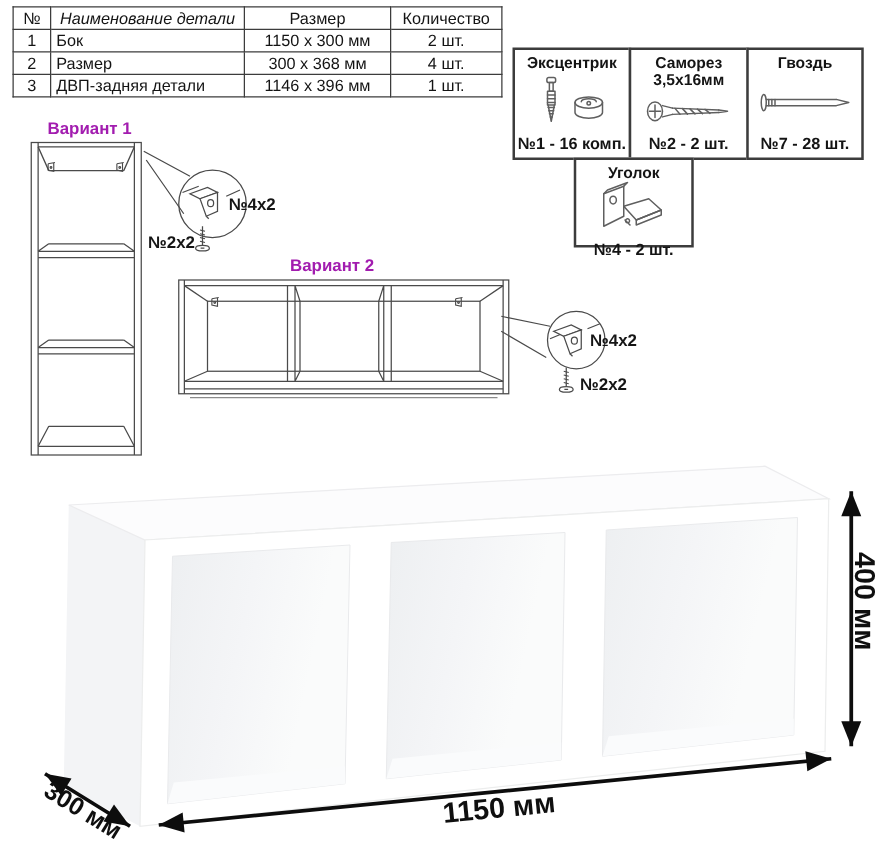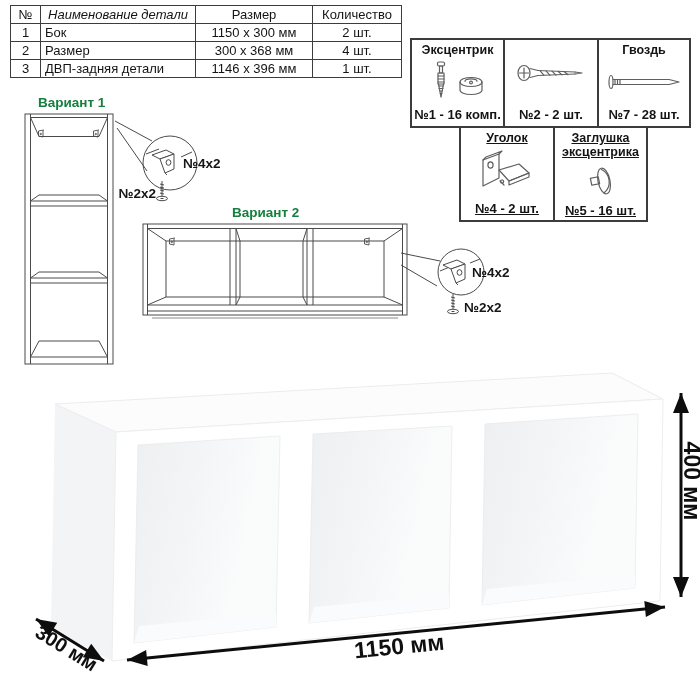--- a/index.html
+++ b/index.html
@@ -9,30 +9,30 @@
   .parts{position:absolute;left:10px;top:5px;border-collapse:collapse;
          font:13px "Liberation Sans",sans-serif;color:#141414;background:#fff;}
   .parts th,.parts td{border:1.5px solid #3c3c3c;padding:0 4px;height:17px;font-weight:400;
          white-space:nowrap;}
   .c-num{width:21px;} .c-name{width:146px;font-style:italic;} .c-size{width:108px;} .c-qty{width:80px;}
   .parts th{text-align:center;}
   .tc{text-align:center;} .tl{text-align:left;}
   
   .hw-row{position:absolute;display:flex;}
   .hw-row1{left:410px;top:38px;height:90px;}
-  .hw-row2{left:459px;top:126px;height:96px;text-decoration:underline;}
+  .hw-row2{left:459px;top:126px;height:72px;}
   .hw-cell{border:2px solid #3c3c3c;background:#fff;box-sizing:border-box;
            display:flex;flex-direction:column;align-items:center;}
   .hw-cell + .hw-cell{margin-left:-2px;}
   .w1{width:95px;} .w2{width:96px;} .w3{width:94px;} .w4{width:96px;} .w5{width:95px;}
   .hw-title{font:700 12.5px/1.15 "Liberation Sans",sans-serif;text-align:center;margin-top:3px;}
   .hw-icon{flex:1;display:flex;align-items:center;justify-content:center;width:100%;}
   .hw-count{font:700 13px "Liberation Sans",sans-serif;margin:1px 0 4px;white-space:nowrap;}
   
-  .vtitle{position:absolute;font:700 13.5px "Liberation Sans",sans-serif;color:#15803d;}
+  .vtitle{position:absolute;font:700 13.5px "Liberation Sans",sans-serif;color:#a21caf;}
   .vt1{left:38px;top:95px;} .vt2{left:232px;top:205px;}
   
   .art{position:absolute;left:0;top:0;}
   .ln{stroke:#4a4a4a;stroke-width:1;fill:none;}
   .lbl{font:700 13.5px "Liberation Sans",sans-serif;fill:#151515;}
   .dim{font:700 23px "Liberation Sans",sans-serif;fill:#0f0f0f;}
   .dim-sm{font-size:20px;}
   .hic{stroke:#5f5f5f;stroke-width:1.2;fill:none;stroke-linejoin:round;stroke-linecap:round;}
 </style>
 </head>
@@ -180,20 +180,21 @@
             <ellipse cx="48" cy="22" rx="11" ry="4.5"></ellipse>
             <path d="M42,21.3 a6,2.4 0 0 1 12,0"></path>
             <circle cx="48" cy="22.6" r="1.4"></circle>
             <path d="M37,22 V30 M59,22 V30 M37,30 a11,4.5 0 0 0 22,0"></path>
           </g>
         </svg>
       </div>
       <div class="hw-count">№1 - 16 комп.</div>
     </div>
     <div class="hw-cell w2">
+      <div class="hw-title">Саморез 3,5х16мм</div>
       <div class="hw-icon">
         <svg width="76" height="32" viewBox="0 0 76 32">
           <g class="hic">
             <ellipse cx="11" cy="16" rx="6" ry="7.5"></ellipse>
             <path d="M11,11 V21 M6.5,16 H15.5"></path>
             <path d="M17,11.5 L25,13.5 M17,20.5 L25,18.5"></path>
             <path d="M25,13.5 L62,15 M25,18.5 L62,17"></path>
             <path d="M62,15 L69,16 L62,17"></path>
             <path d="M27,13.7 L31,18.4 M33,13.9 L37,18.3 M39,14.1 L43,18.1 M45,14.3 L49,17.9 M51,14.5 L55,17.7"></path>
           </g>
@@ -226,31 +227,18 @@
             <path d="M8,10 L11,7 L27,1 L24,4"></path>
             <ellipse cx="15.5" cy="15" rx="2.6" ry="3.1"></ellipse>
             <path d="M24,20 L44,14 L54,23 L34,31 Z"></path>
             <path d="M34,31 L54,23 L54,27 L34,35 Z"></path>
             <path d="M25,31 l4,4 M27,30 a1.6,1.6 0 1 0 0.1,0"></path>
           </g>
         </svg>
       </div>
       <div class="hw-count">№4 - 2 шт.</div>
     </div>
-    <div class="hw-cell w5">
-      <div class="hw-title">Заглушка эксцентрика</div>
-      <div class="hw-icon">
-        <svg width="50" height="42" viewBox="0 0 50 42">
-          <g class="hic">
-            <ellipse cx="28" cy="21" rx="6" ry="13" transform="rotate(-12 28 21)"></ellipse>
-            <path d="M25.5,9.5 a14,14 0 0 1 3,23"></path>
-            <rect x="15" y="17.5" width="8" height="7" transform="rotate(-12 19 21)"></rect>
-          </g>
-        </svg>
-      </div>
-      <div class="hw-count">№5 - 16 шт.</div>
-    </div>
   </div>
 
   <div class="vtitle vt1">Вариант 1</div>
   <div class="vtitle vt2">Вариант 2</div>
 
 </div>
 
 </body></html>

